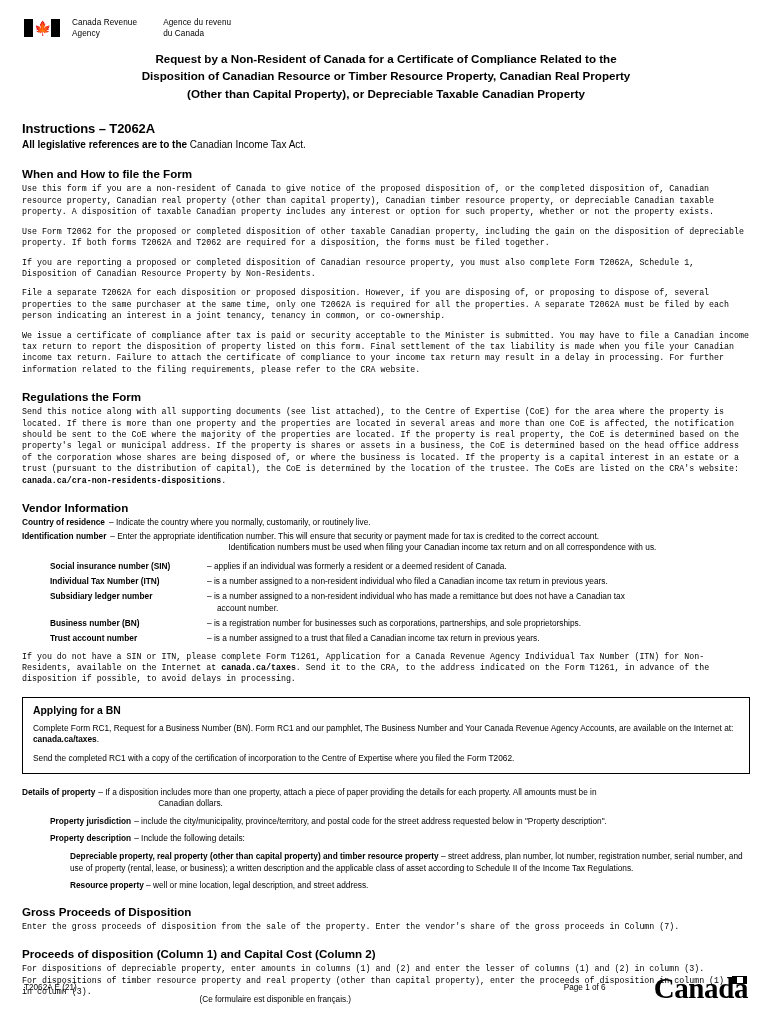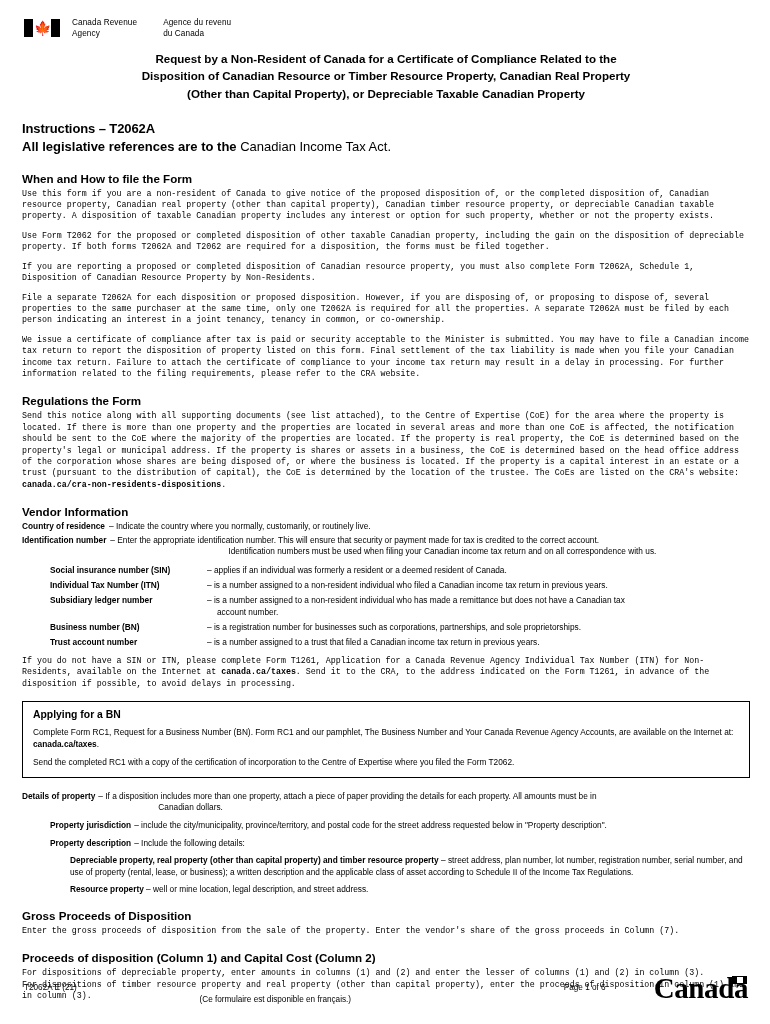--- a/index.html
+++ b/index.html
@@ -85,21 +85,21 @@
     letter-spacing: -0.1px;
   }
   h2.sub {
     font-size: 11.6px;
     font-weight: bold;
     margin: 15px 0 3px 0;
   }
   h2.sub.tight { margin-top: 13px; }
 
   .lead {
-    font-size: 13px;
+    font-size: 10px;
     font-weight: bold;
     margin: 0 0 2px 0;
     line-height: 1.4;
   }
   .lead .norm { font-weight: normal; }
 
   p.body {
     font-size: 8.3px;
     line-height: 1.375;
     margin: 0 0 8px 0;

